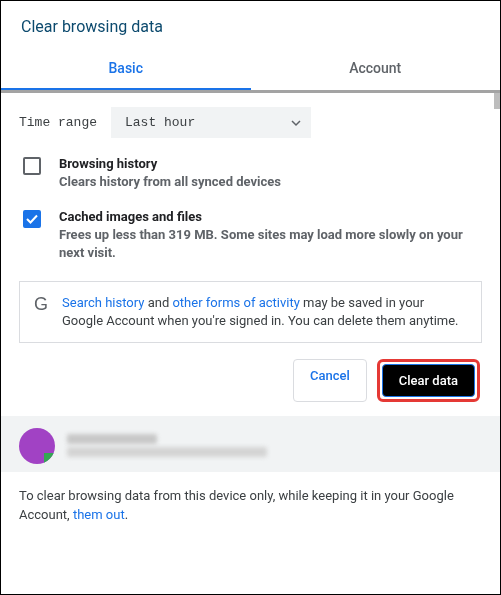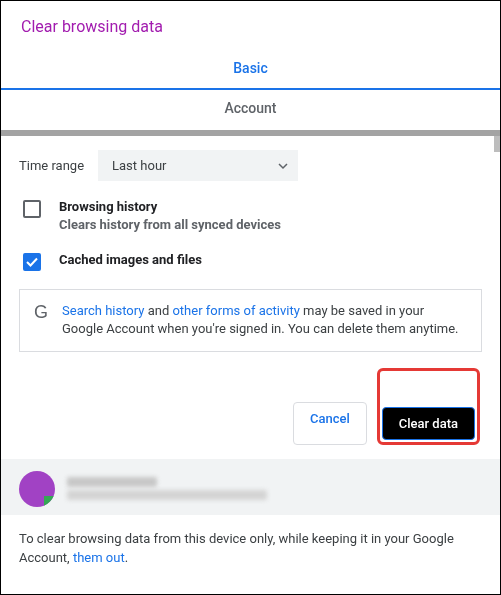--- a/index.html
+++ b/index.html
@@ -1,36 +1,36 @@
 <!DOCTYPE html>
 <html><head>
 <meta charset="utf-8">
 <style>
 * { box-sizing: border-box; margin: 0; padding: 0; }
 body { font-family: 'Segoe UI', Roboto, Arial, sans-serif; font-size: 13px; color: #3c4043; width: 501px; height: 595px; border: 1px solid #000; background: #fff; overflow: hidden; }
-.dialog-title { font-size: 16px; color: #a21caf; padding: 16px 20px 14px; }
-.tabs { display: flex; border-bottom: 6px solid #a3a3a3; flex-direction: column; }
+.dialog-title { font-size: 16px; color: #0c4a6e; padding: 16px 20px 14px; }
+.tabs { display: flex; border-bottom: 3px solid #a3a3a3; }
 .tab { flex: 1; text-align: center; padding: 10px 0 12px; font-size: 14px; font-weight: 500; cursor: pointer; color: #5f6368; border-bottom: 2px solid transparent; }
 .tab.active { color: #1a73e8; border-bottom: 2px solid #1a73e8; }
 .content { padding: 14px 18px 0 18px; position: relative; }
-.timerange-row { display: flex; align-items: center; gap: 14px; margin-bottom: 18px; }
+.timerange-row { display: flex; align-items: center; gap: 14px; margin-bottom: 18px; font-family: Liberation Mono, monospace; }
 .timerange-label { font-size: 13px; color: #3c4043; }
 .select { display: flex; align-items: center; justify-content: space-between; background: #f1f3f4; border-radius: 0; padding: 8px 10px 8px 14px; width: 200px; cursor: pointer; color: #3c4043; }
 .option-row { display: flex; align-items: flex-start; gap: 18px; margin-bottom: 18px; padding-left: 4px; font-weight: bold; }
 .checkbox { width: 18px; height: 18px; border: 2px solid #5f6368; border-radius: 2px; flex-shrink: 0; margin-top: 1px; display: flex; align-items: center; justify-content: center; cursor: pointer; }
 .checkbox.checked { background: #1a73e8; border-color: #1a73e8; }
 .checkmark { width: 12px; height: 10px; }
 .opt-title { font-size: 13px; color: #202124; margin-bottom: 2px; }
 .opt-desc { font-size: 13px; color: #5f6368; line-height: 1.4; }
 .info-box { display: flex; align-items: flex-start; gap: 14px; border: 1px solid #dadce0; padding: 12px 14px; margin-top: 2px; }
 .g-logo { font-family: 'Product Sans', Arial, sans-serif; font-weight: 500; font-size: 18px; color: #5f6368; flex-shrink: 0; line-height: 1.2; }
 .info-text { font-size: 13px; color: #3c4043; line-height: 1.4; }
 .link { color: #1a73e8; cursor: pointer; }
 .button-row { display: flex; justify-content: flex-end; gap: 10px; padding: 16px 20px 14px; }
-.btn { font-size: 13px; font-weight: 500; padding: 8px 16px; border-radius: 4px; cursor: pointer; margin-top: 34px; }
+.btn { font-size: 13px; font-weight: 500; padding: 8px 16px; border-radius: 4px; cursor: pointer; }
 .btn-cancel { background: #fff; border: 1px solid #dadce0; color: #1a73e8; }
 .btn-primary { background: #000000; border: 1px solid #1a73e8; color: #fff; }
 .highlight-ring { border: 3px solid #e53935; border-radius: 6px; padding: 2px; display: inline-block; }
 .account-section { background: #f1f3f4; padding: 12px 18px 8px; display: flex; align-items: center; gap: 12px; }
 .avatar { width: 36px; height: 36px; border-radius: 50%; background: #a142c4; position: relative; overflow: hidden; flex-shrink: 0; }
 .avatar::after { content: ''; position: absolute; bottom: 0; right: 0; width: 11px; height: 11px; background: #34a853; }
 .blur-line { height: 10px; margin: 3px 0; border-radius: 2px; filter: blur(2px); }
 .blur1 { width: 90px; background: #c7c7c7; }
 .blur2 { width: 200px; background: #d4d4d4; }
 .footer-text { padding: 14px 18px 16px; font-size: 13px; color: #3c4043; line-height: 1.5; }
@@ -70,20 +70,21 @@
 
 
   <div class="option-row">
     <div class="checkbox checked">
       <svg class="checkmark" viewBox="0 0 12 10">
           <path d="M1 5 L4.5 8.5 L11 1.5" fill="none" stroke="#fff" stroke-width="2"></path>
         </svg>
     </div>
     <div>
       <div class="opt-title">Cached images and files</div>
+      <div class="opt-desc">Frees up less than 319 MB. Some sites may load more slowly on your next visit.</div>
     </div>
   </div>
 
   <div class="info-box">
     <span class="g-logo">G</span>
     <div class="info-text">
       <span class="link">Search history</span><span> and </span><span class="link">other forms of activity</span><span> may be saved in your Google Account when you're signed in. You can delete them anytime.</span>
     </div>
   </div>
 </div>

